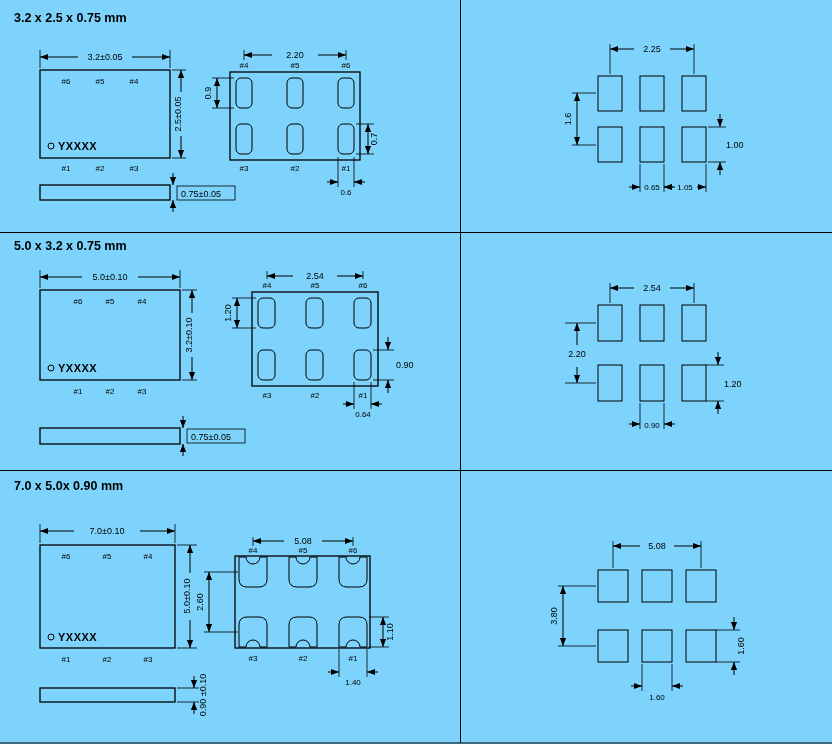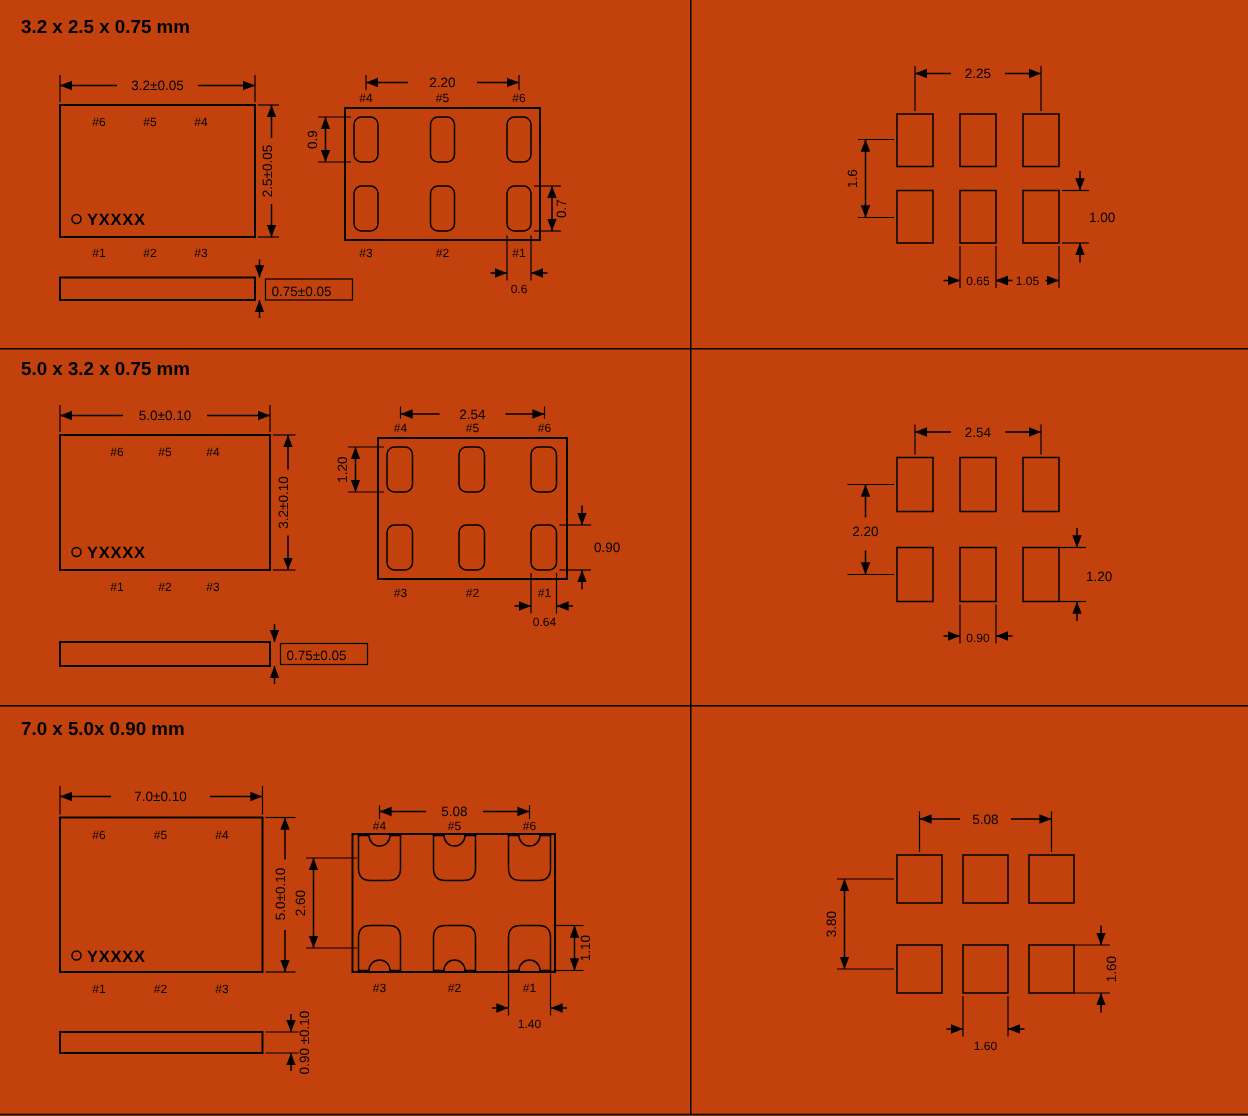--- a/index.html
+++ b/index.html
@@ -1,16 +1,16 @@
 <!DOCTYPE html>
 <html><head>
 <meta charset="utf-8">
 <style>
   html,body{margin:0;padding:0;background:#ffffff;}
-  #canvas{position:relative;width:832px;height:744px;background:#c2410c;overflow:hidden;text-decoration:underline;}
+  #canvas{position:relative;width:832px;height:744px;background:#7dd3fc;overflow:hidden;text-decoration:underline;}
   svg text{font-family:"Liberation Sans","DejaVu Sans",sans-serif;fill:#000;}
   .t-title{font-size:12.5px;font-weight:bold;}
   .t-dim{font-size:9px;}
   .t-pin{font-size:8px;}
   .t-mark{font-size:11px;font-weight:bold;letter-spacing:.5px;}
   .ln{stroke:#000;stroke-width:1;fill:none;}
   .thick{stroke:#000;stroke-width:1.3;fill:none;}
   .thin{stroke:#000;stroke-width:0.8;fill:none;}
   .sep{stroke:#000;stroke-width:1;}
 </style>

